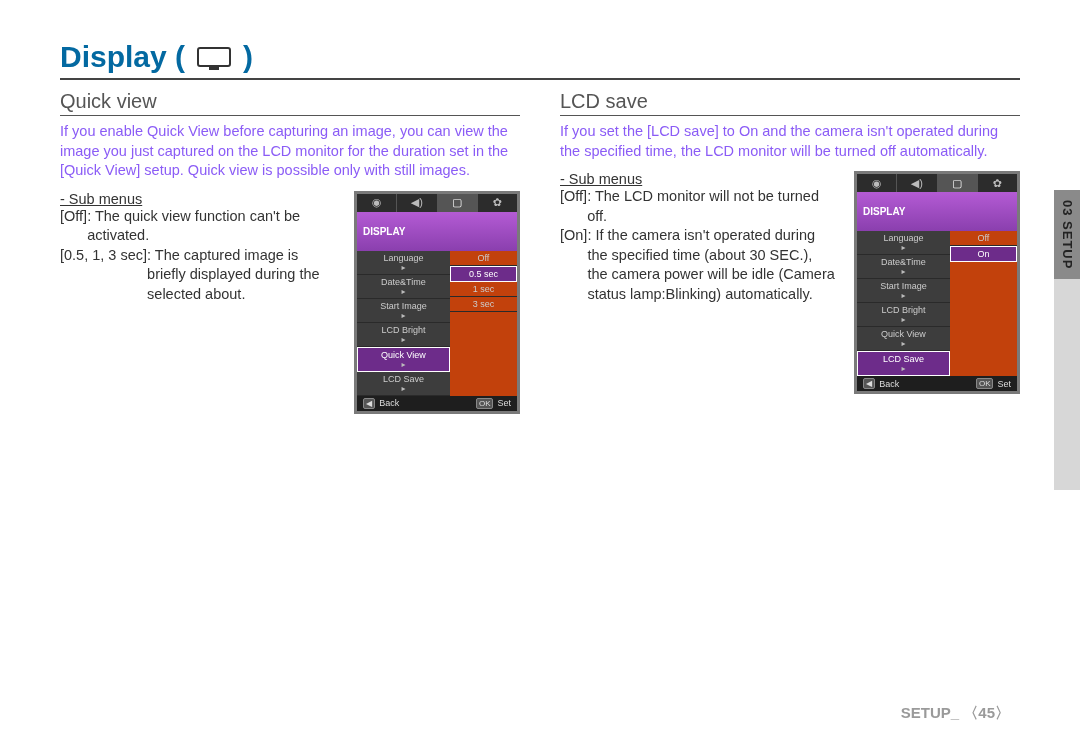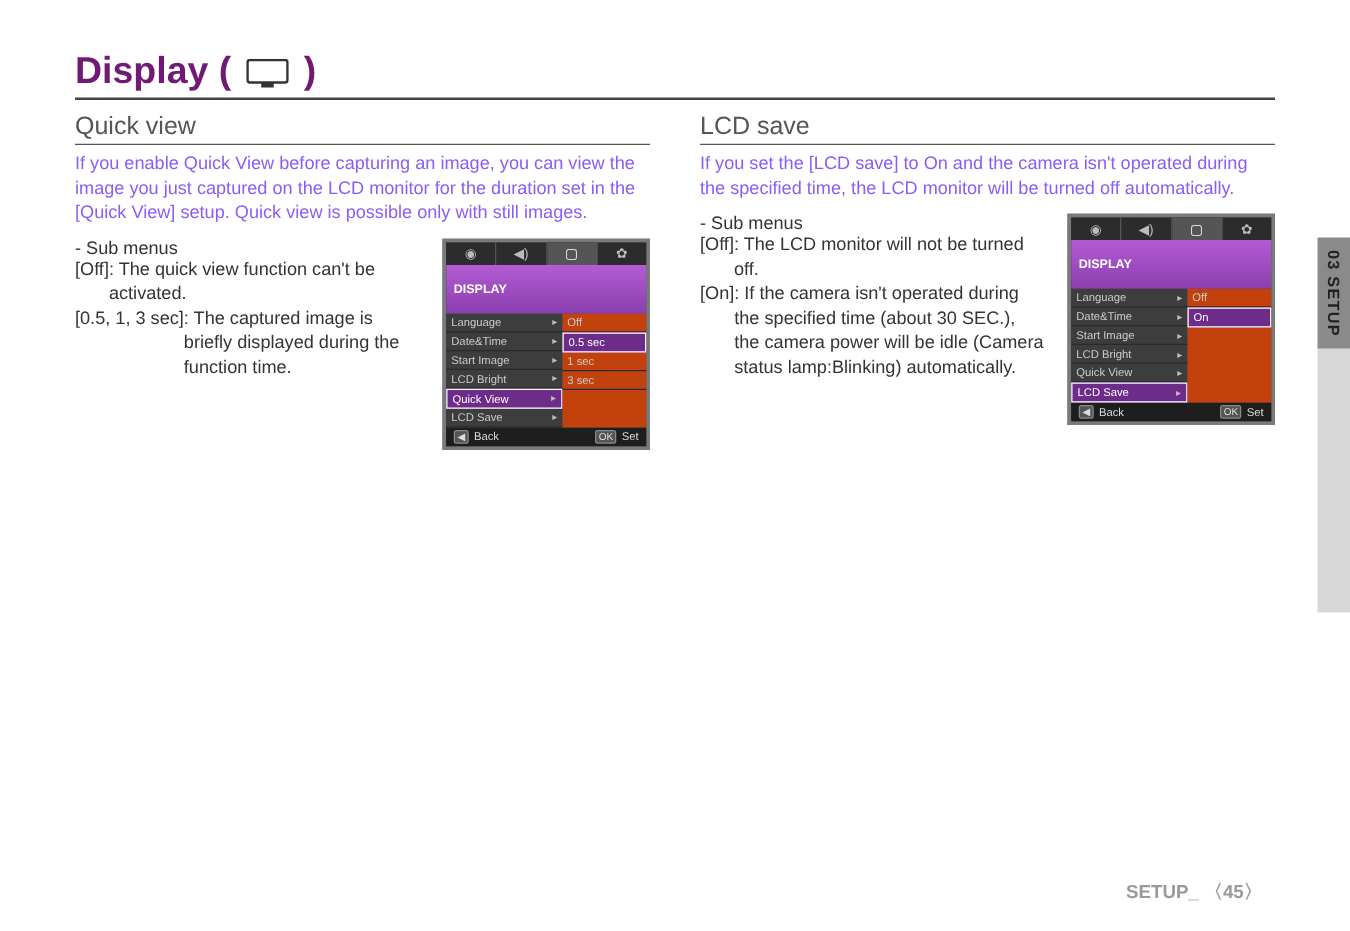--- a/index.html
+++ b/index.html
@@ -12,21 +12,21 @@
   }
   .page {
     position: relative;
     width: 1080px; height: 745px;
     box-sizing: border-box;
     padding: 40px 60px 40px 60px;
   }
   .heading {
     font-size: 30px;
     font-weight: bold;
-    color: #701a75;
+    color: #0369a1;
     padding-bottom: 4px;
     border-bottom: 2px solid #444;
     display: flex;
     align-items: center;
     gap: 12px;
   }
   .heading .icon-wrap {
     font-size: 28px; font-weight: bold;
   }
   .display-icon {
@@ -50,20 +50,21 @@
   }
   .bodytext {
     font-size: 14.5px;
     line-height: 1.35;
     color: #8b5cf6;
     margin-bottom: 10px;
   }
   .submenus-label {
     font-size: 14.5px;
     color: #333;
+    text-decoration: underline;
   }
   .sub-row {
     display: flex;
     font-size: 14.5px;
     color: #333;
     line-height: 1.35;
     align-items: flex-start;
     gap: 0;
   }
   .sub-key { white-space: nowrap; }
@@ -118,20 +119,21 @@
     background: #c2410c;
   }
   .lcd-item {
     padding: 2px 4px;
     border-bottom: 1px solid #2a2a2a;
     color: #ccc;
     font-size: 9px;
     display: flex;
     justify-content: space-between;
     align-items: center;
+    flex-direction: column;
   }
   .lcd-item.sel { background: #6d2c8a; color: #fff; border: 1px solid #fff; }
   .lcd-item.sel-right { background: #6d2c8a; color: #fff; border: 1px solid #fff; }
   .lcd-item .chev { color: #bbb; font-size: 8px; }
   .lcd-footer {
     background: #1e1e1e;
     display: flex;
     justify-content: space-between;
     padding: 2px 6px;
     font-size: 9px;
@@ -204,21 +206,21 @@
 
       <div class="text-and-screenshot">
         <div class="text-block">
           <div class="submenus-label">- Sub menus</div>
           <div class="sub-row">
             <div class="sub-key">[Off]</div>
             <div class="sub-val">: The quick view function can't be activated.</div>
           </div>
           <div class="sub-row">
             <div class="sub-key">[0.5, 1, 3 sec]</div>
-            <div class="sub-val">: The captured image is briefly displayed during the function time.</div>
+            <div class="sub-val">: The captured image is briefly displayed during the selected about.</div>
           </div>
         </div>
 
         <div class="lcd-shot">
           <div class="lcd-tabs">
             <div class="lcd-tab">◉</div>
             <div class="lcd-tab">◀)</div>
             <div class="lcd-tab active">▢</div>
             <div class="lcd-tab">✿</div>
           </div>

